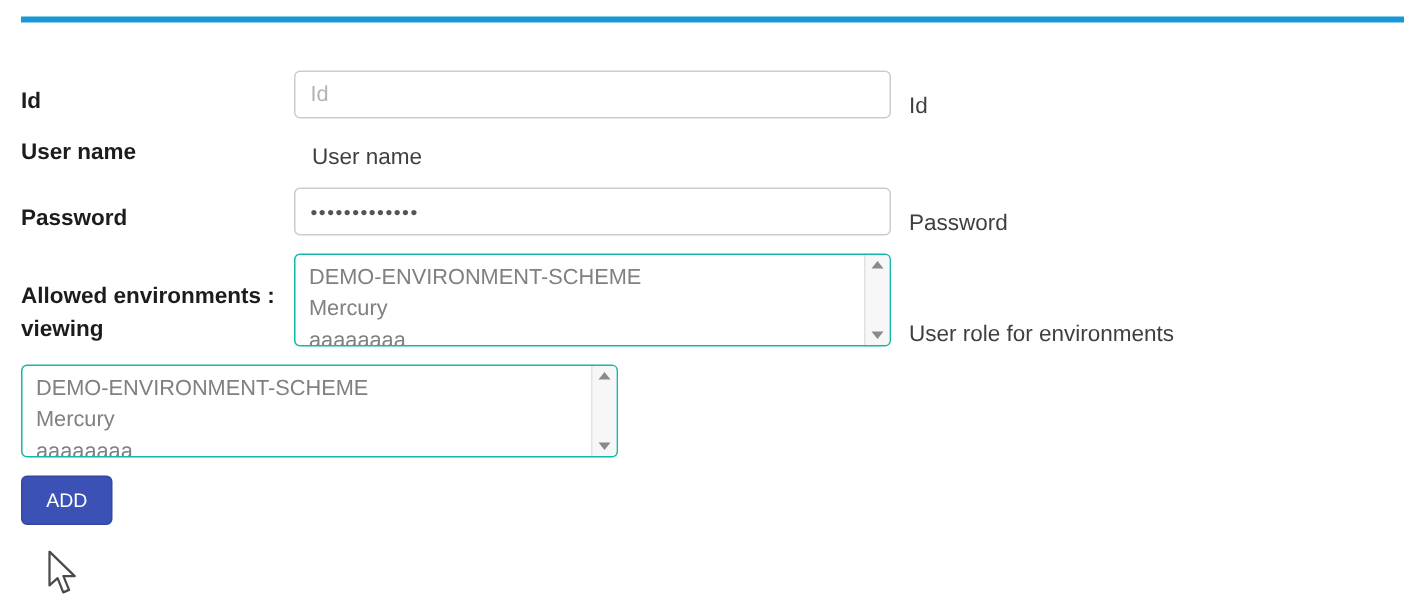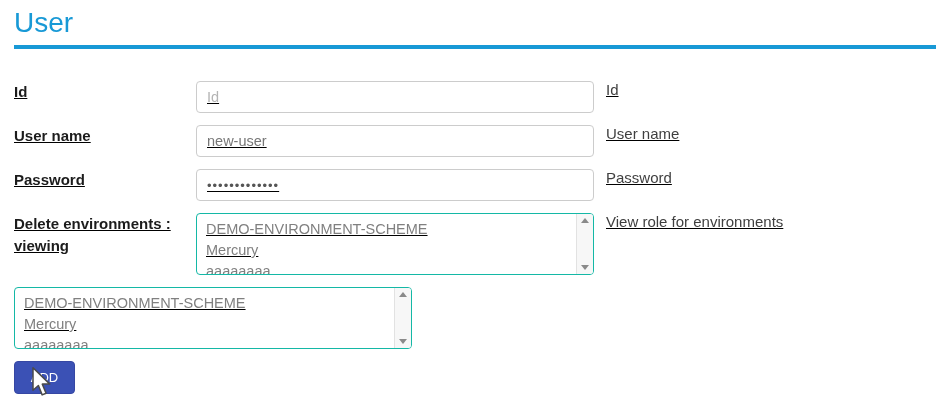--- a/index.html
+++ b/index.html
@@ -13,21 +13,21 @@
     color: var(--accent, #1899d6);
     line-height: 34px;
   }
   .rule {
     height: 4px; background: var(--accent, #1899d6);
     margin: 5px 7px 0 0;
   }
 
   form { margin-top: 32px; }
 
-  .row { display: flex; align-items: flex-start; margin-bottom: 12px; text-decoration: underline; }
+  .row { display: flex; align-items: flex-end; margin-bottom: 12px; }
   .lbl {
     width: 182px; flex: 0 0 182px;
     font-weight: bold; font-size: 15px; color: #1c1c1c; line-height: 22px;
     padding-right: 8px;
   }
   .help { margin-left: 12px; font-size: 15px; color: #3f3f3f; }
 
   input.txt {
     width: 398px; height: 32px;
     border: 1px solid #ccc; border-radius: 4px;
@@ -71,55 +71,53 @@
     cursor: pointer;
   }
 
   .cursor { position: absolute; left: 31px; top: 367px; pointer-events: none; }
 </style>
 </head>
 <body>
 
 <div class="page">
 
-  <h1 class="title">User</h1>
   <div class="rule"></div>
 
   <form>
 
     <div class="row">
       <label class="lbl">Id</label>
       <input class="txt" type="text" placeholder="Id" value="" style="">
       <span class="help">Id</span>
     </div>
 
     <div class="row">
       <label class="lbl">User name</label>
-      <input class="txt" type="text" placeholder="" value="new-user" style="">
       <span class="help">User name</span>
     </div>
 
     <div class="row">
       <label class="lbl">Password</label>
       <input class="txt pwd" type="text" value="•••••••••••••" style="">
       <span class="help">Password</span>
     </div>
 
     <div class="row">
-      <label class="lbl">Delete environments : viewing</label>
+      <label class="lbl">Allowed environments : viewing</label>
       <div class="listbox" role="listbox">
         <div class="opt">DEMO-ENVIRONMENT-SCHEME</div>
         <div class="opt">Mercury</div>
         <div class="opt">aaaaaaaa</div>
         <div class="sb">
           <span class="tri-up"></span>
           <span class="tri-down"></span>
         </div>
       </div>
-      <span class="help">View role for environments</span>
+      <span class="help">User role for environments</span>
     </div>
 
     <div class="row">
       <div class="listbox" role="listbox">
         <div class="opt">DEMO-ENVIRONMENT-SCHEME</div>
         <div class="opt">Mercury</div>
         <div class="opt">aaaaaaaa</div>
         <div class="sb">
           <span class="tri-up"></span>
           <span class="tri-down"></span>

